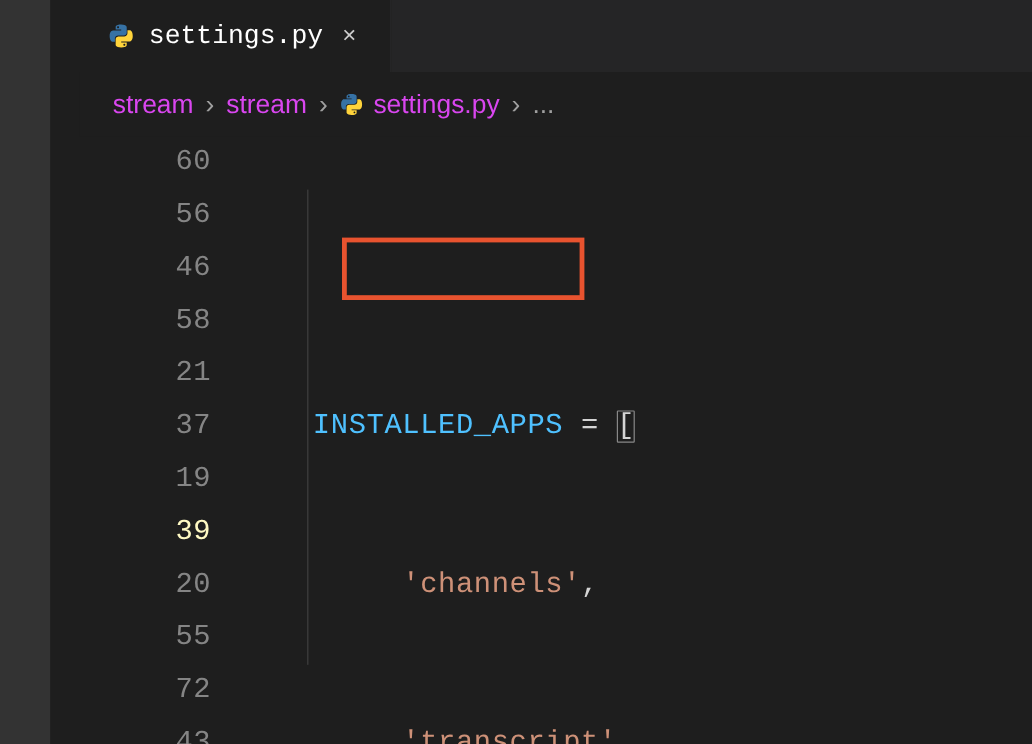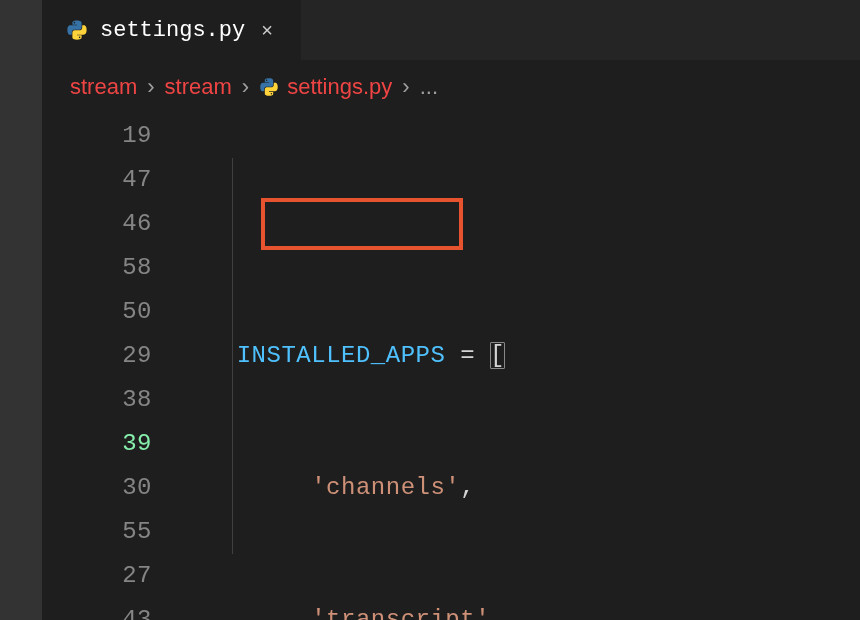--- a/index.html
+++ b/index.html
@@ -9,21 +9,21 @@
     font-size:14px;color:#d4d4d4;overflow:hidden;
     -webkit-font-smoothing:antialiased;
   }
   .activity-bar{
     position:absolute;left:0;top:0;bottom:0;width:42px;
     background:#333333;
   }
   .editor{
     position:absolute;left:42px;top:0;right:0;bottom:0;
     background:#1e1e1e;
-    display:flex;flex-direction:column;
+    display:flex;flex-direction:column;padding-left:24px;
   }
   
   .tab-bar{
     height:60px;background:#252526;display:flex;align-items:stretch;
     font-size:22px;
   }
   .tab{
     display:flex;align-items:center;gap:12px;
     padding:0 24px;background:#1e1e1e;color:#ffffff;
     border-right:1px solid #252526;
@@ -35,34 +35,34 @@
   }
   .tab-icon svg,.breadcrumb-icon svg{display:block;}
   
   .breadcrumbs{
     display:flex;align-items:center;gap:0;
     padding:14px 28px 14px 28px;
     font-size:22px;color:#a0a0a0;
     background:#1e1e1e;
     font-family:"Segoe UI","Helvetica Neue",Arial,sans-serif;
   }
-  .crumb{color:#ef4444;}
+  .crumb{color:#d946ef;}
   .chevron{color:#a0a0a0;padding:0 10px;font-size:22px;}
   .ellip{color:#a0a0a0;}
   
   .code-area{
     position:relative;flex:1;font-size:24px;line-height:44px;
     letter-spacing:0.5px;
   }
   .gutter{
     position:absolute;left:0;top:0;width:140px;text-align:right;
     color:#858585;padding-right:30px;box-sizing:border-box;
   }
   .gutter .ln{height:44px;}
-  .gutter .active{color:#86efac;}
+  .gutter .active{color:#fef9c3;}
   .indent-guide{
     position:absolute;left:190px;top:44px;width:1px;
     height:396px; 
     background:#404040;
   }
   .code{
     position:absolute;left:150px;right:0;top:0;bottom:0;
     white-space:pre;color:#d4d4d4;
   }
   .row{height:44px;position:relative;}
@@ -111,31 +111,31 @@
         <path fill="#FFD43B" d="M16.1 30c7 0 6.6-3 6.6-3v-3.2H16v-1h9.3S30 23.4 30 16.1c0-7.3-4-7-4-7h-2.4v3.4s.1 4-3.9 4h-6.6s-3.8-.1-3.8 3.6v6.3S8.7 30 16.1 30zm3.7-2.1c-.7 0-1.2-.5-1.2-1.2s.5-1.2 1.2-1.2 1.2.5 1.2 1.2-.5 1.2-1.2 1.2z"></path>
       </svg>
     </span>
     <span class="crumb">settings.py</span>
     <span class="chevron">›</span>
     <span class="ellip">...</span>
   </div>
 
   <div class="code-area">
     <div class="gutter">
-      <div class="ln">19</div>
-      <div class="ln">47</div>
+      <div class="ln">60</div>
+      <div class="ln">56</div>
       <div class="ln">46</div>
       <div class="ln">58</div>
-      <div class="ln">50</div>
-      <div class="ln">29</div>
-      <div class="ln">38</div>
+      <div class="ln">21</div>
+      <div class="ln">37</div>
+      <div class="ln">19</div>
       <div class="ln active">39</div>
-      <div class="ln">30</div>
+      <div class="ln">20</div>
       <div class="ln">55</div>
-      <div class="ln">27</div>
+      <div class="ln">72</div>
       <div class="ln">43</div>
     </div>
 
     <div class="indent-guide"></div>
 
     <div class="code">
       <div class="row"></div>
       <div class="row">   <span class="tok-var">INSTALLED_APPS</span><span class="tok-pun"> = </span><span class="tok-pun bracket-match">[</span></div>
       <div class="row">        <span class="tok-str">'channels'</span><span class="tok-pun">,</span></div>
       <div class="row">        <span class="tok-str">'transcript'</span><span class="tok-pun">,</span></div>

